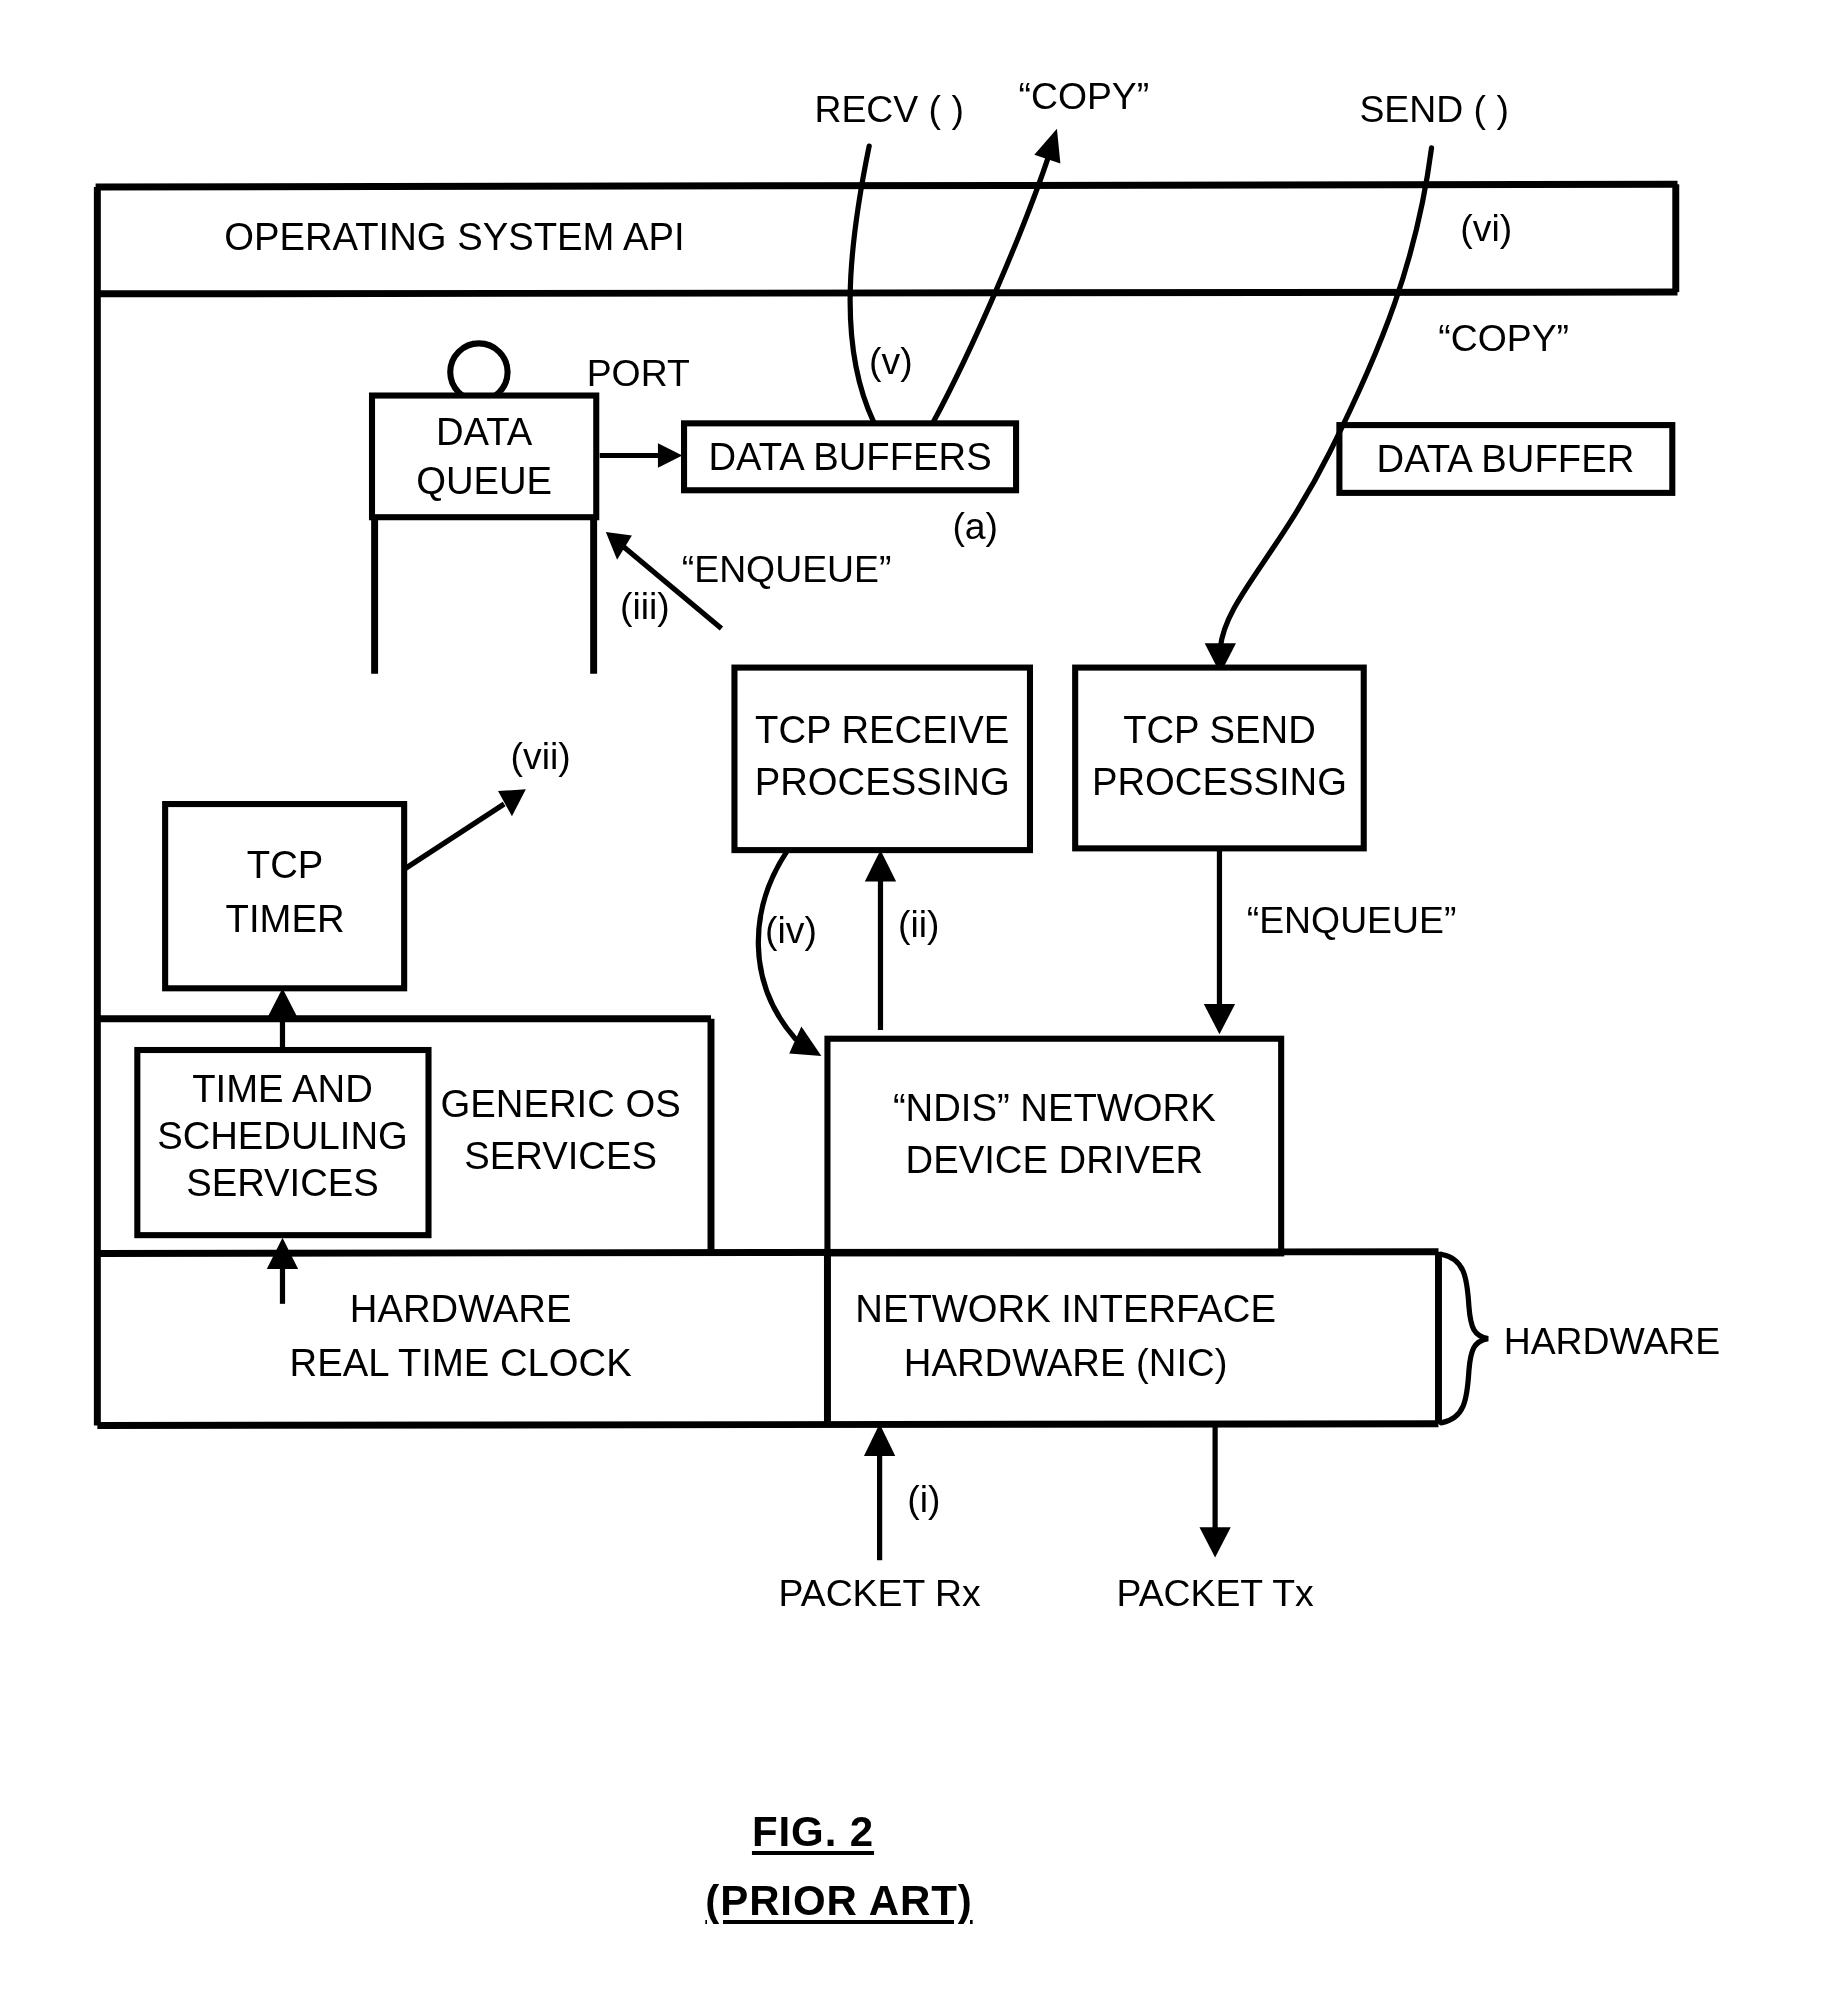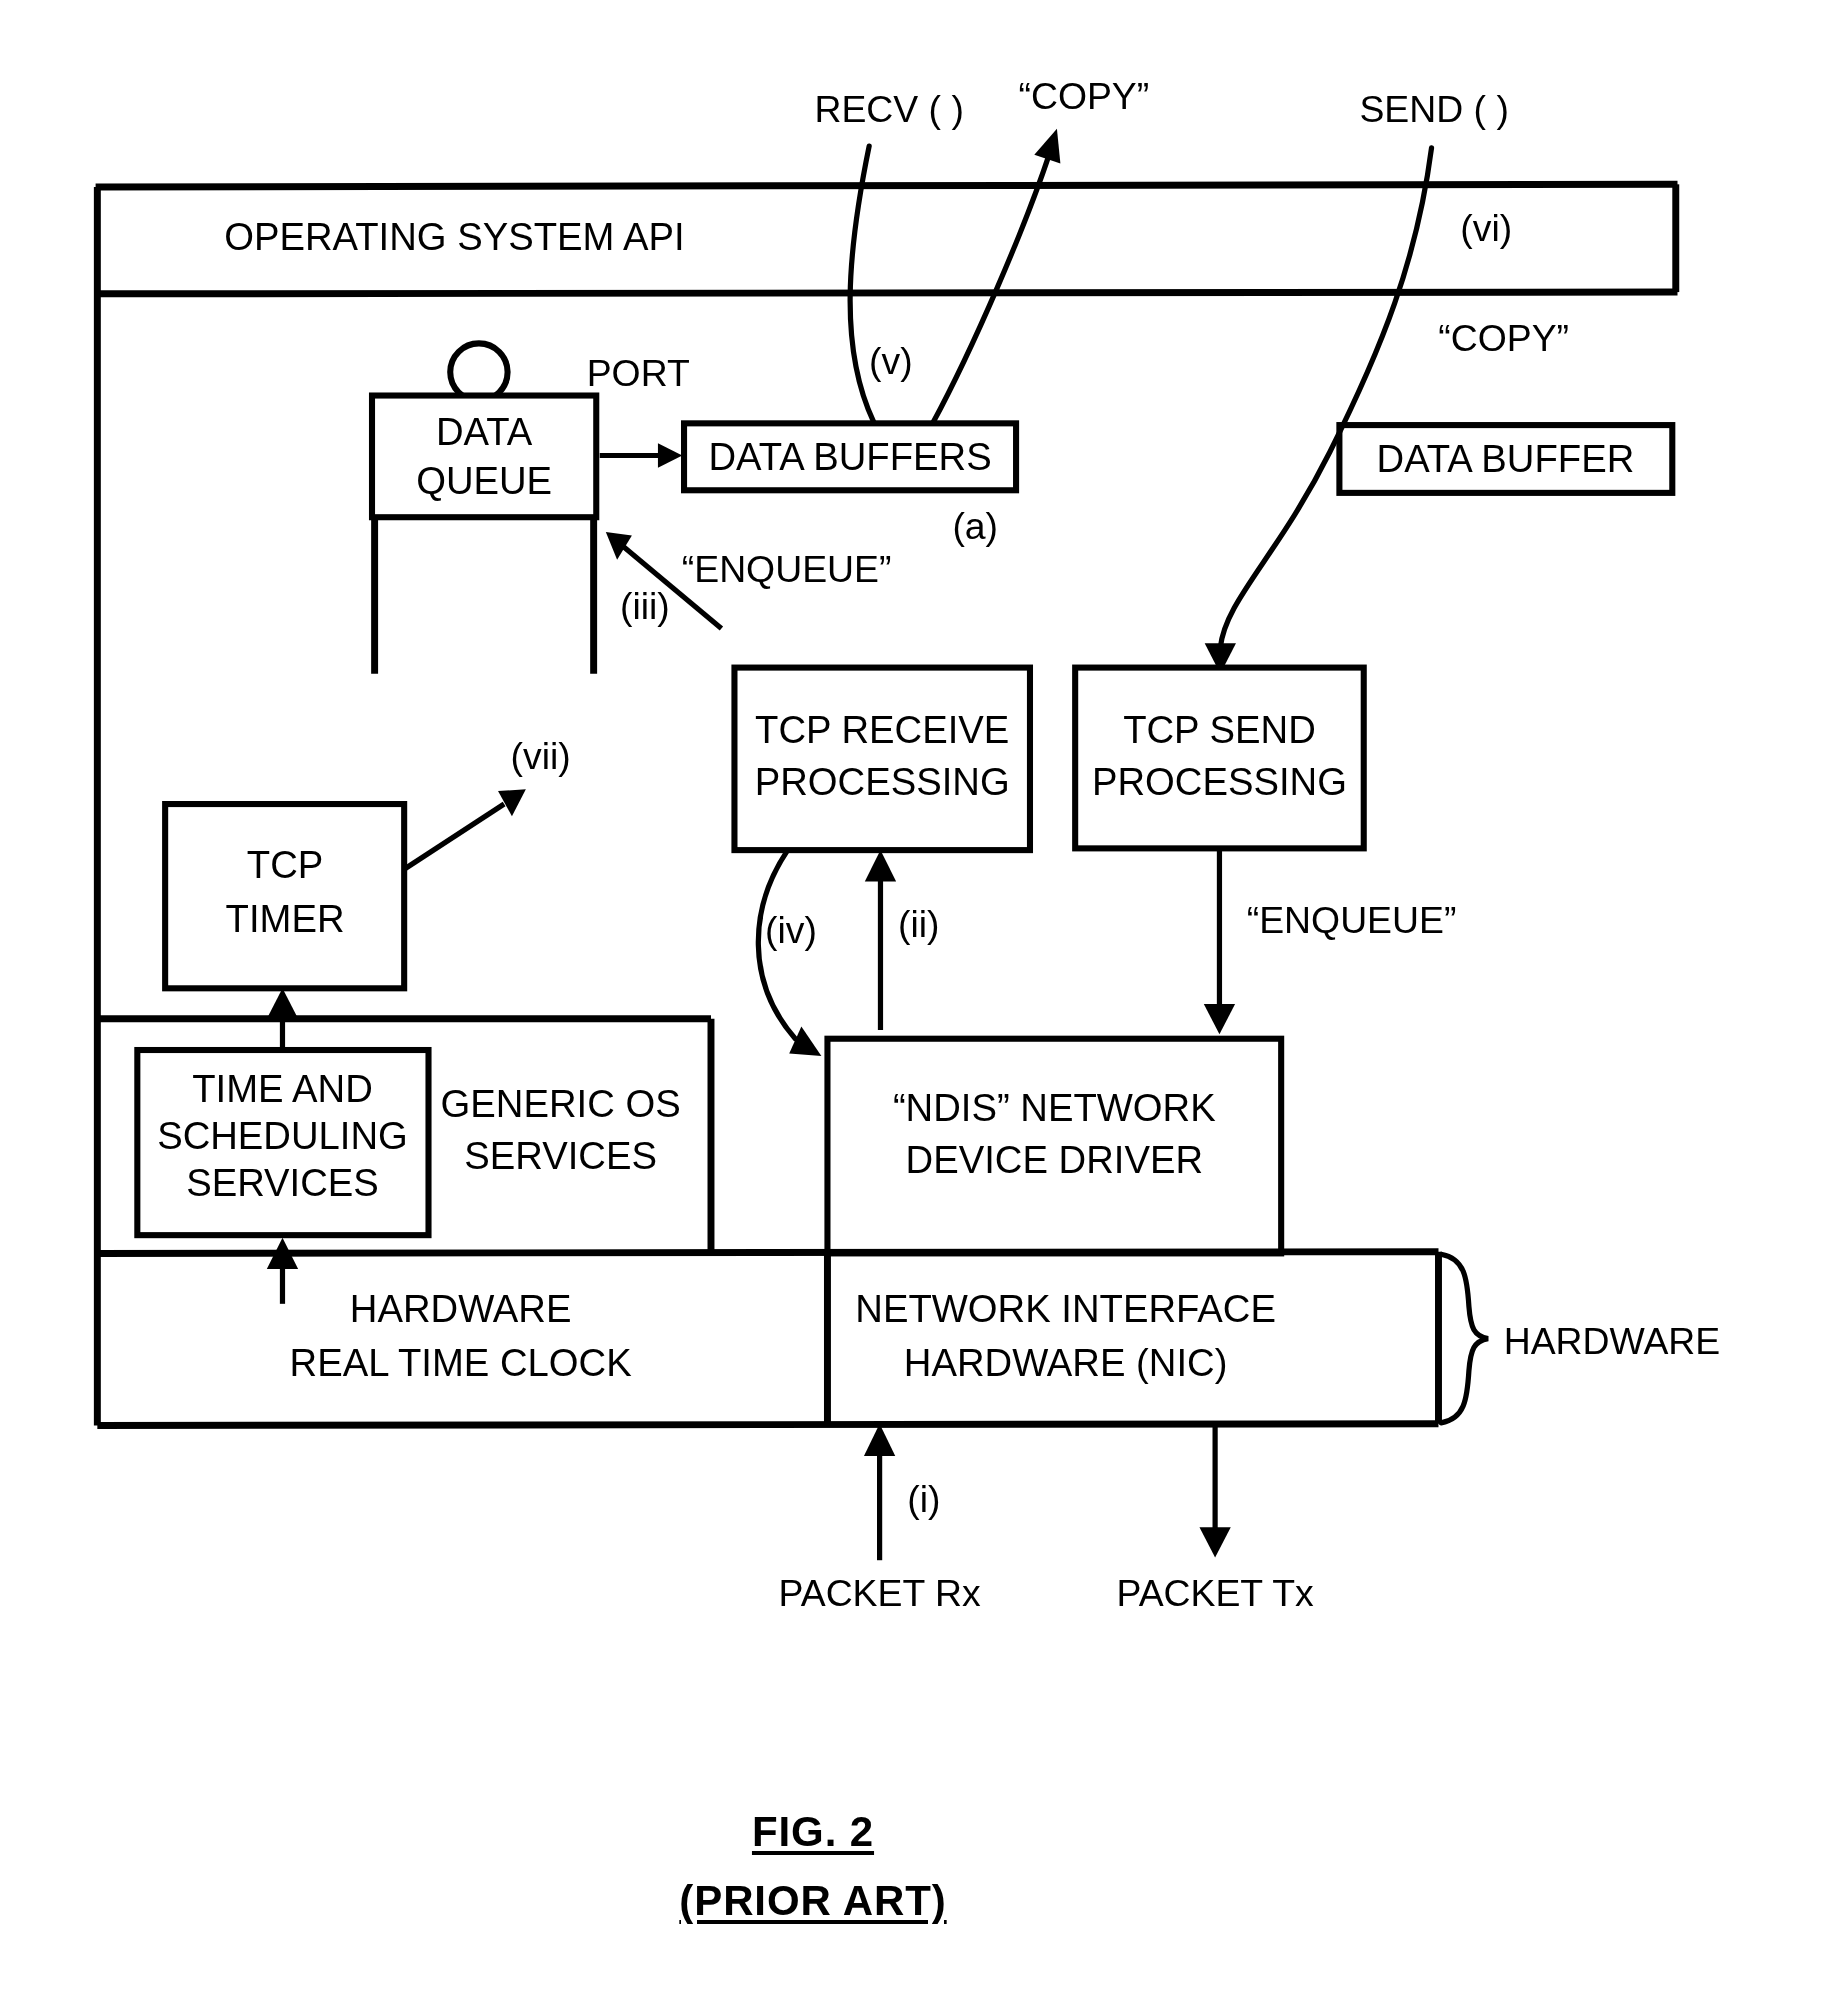--- a/index.html
+++ b/index.html
@@ -64,21 +64,21 @@
     position: absolute;
     left: 0;
     width: 1626px;
     text-align: center;
     font-size: 42px;
     font-weight: bold;
     font-family: "Liberation Sans", sans-serif;
     letter-spacing: 0.9px;
   }
   #fig-num { top: 1808px; }
-  #fig-sub { top: 1877px; }
+  #fig-sub { top: 1877px; margin-left: 26px; }
   .fig-caption span {
     text-decoration: underline;
     text-underline-offset: 5.2px;
   }
 </style>
 </head>
 <body>
 
 <div id="figure-root">
 

